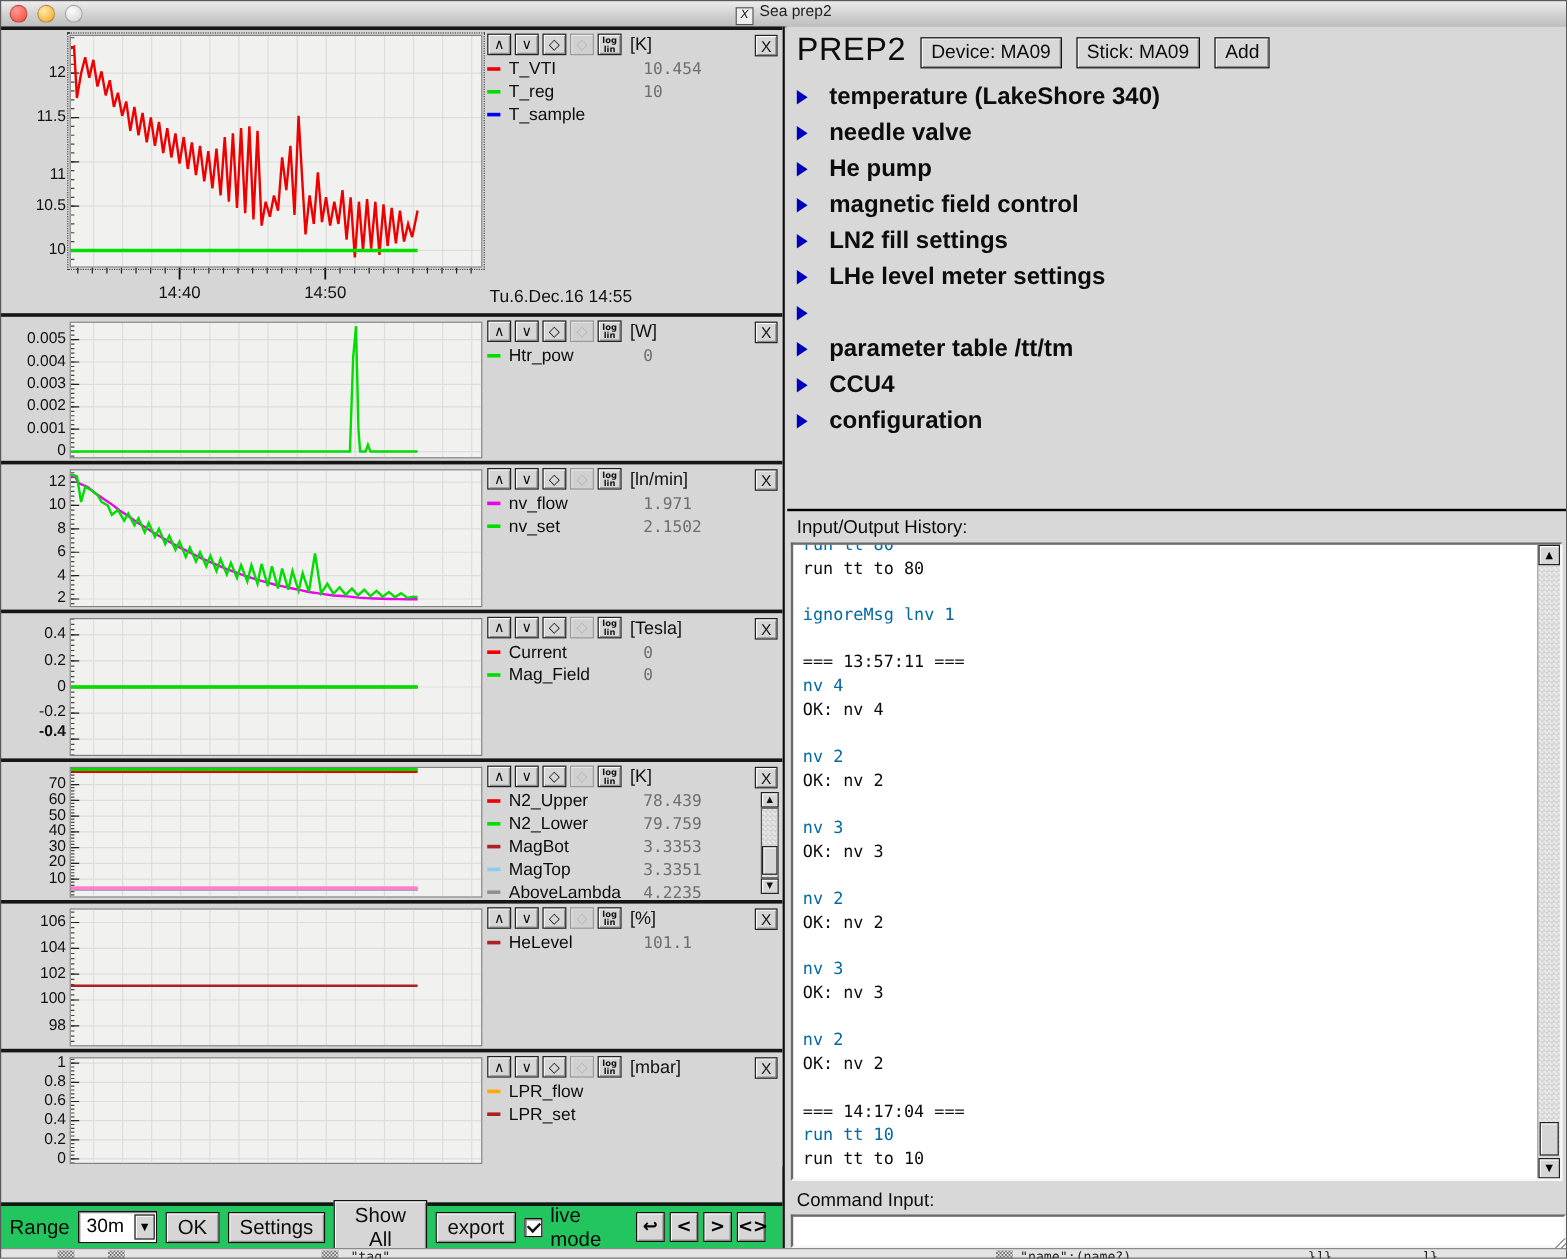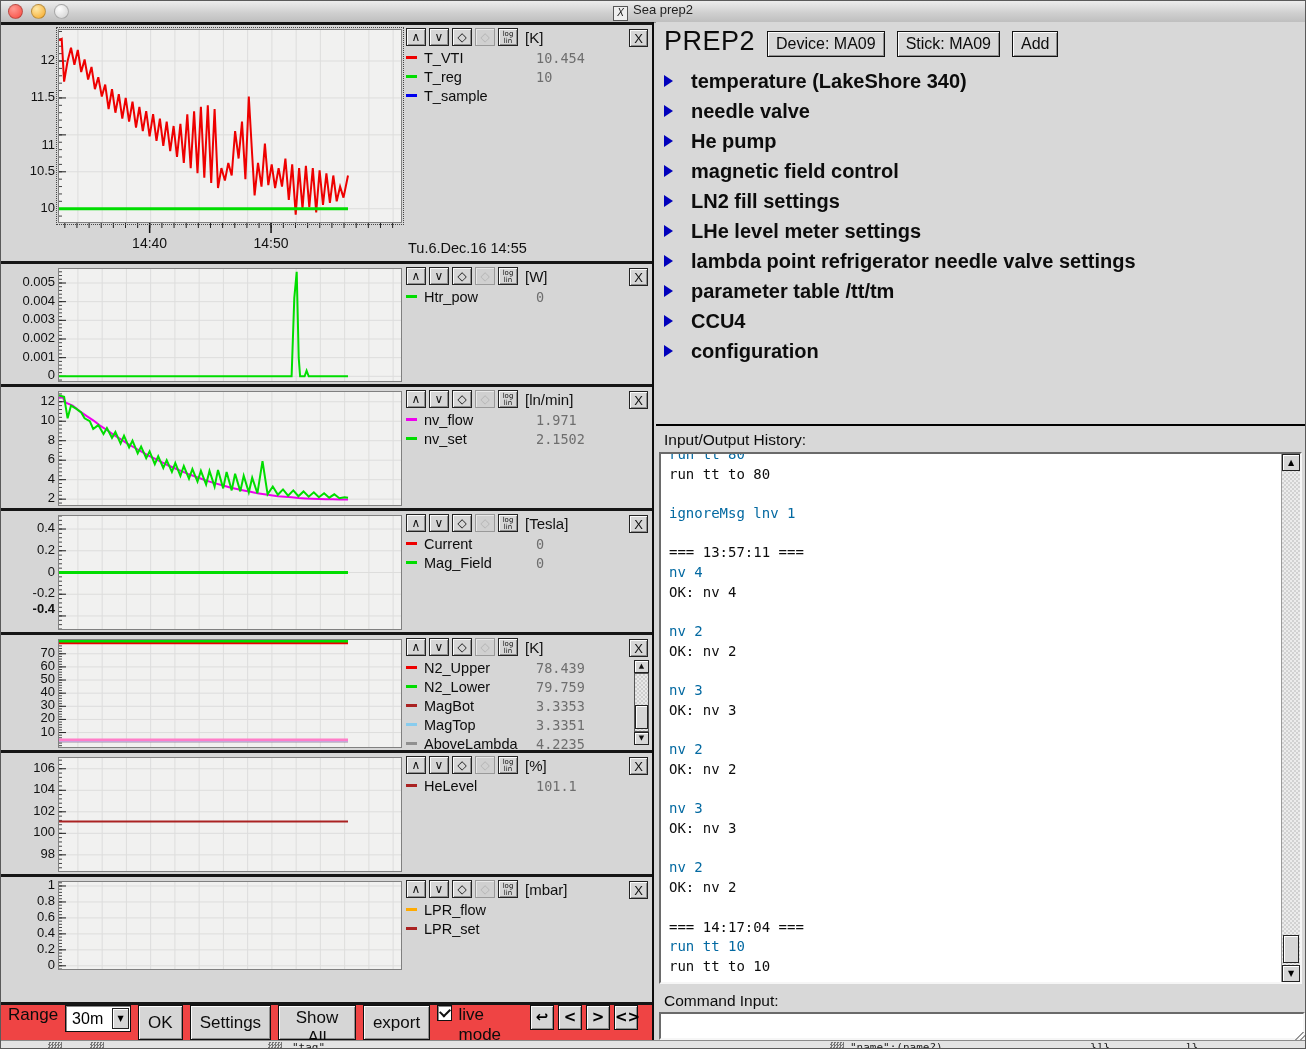--- a/index.html
+++ b/index.html
@@ -32,43 +32,43 @@
   .plotwrap{width:342px;flex:0 0 342px;position:relative;padding-top:4px;}
   svg.plot{display:block;background:#f1f1f0;border:1px solid #808080;box-sizing:content-box;}
   svg.plot.focus{outline:1px dotted #444;outline-offset:1px;}
   .xlab{position:absolute;font-size:14px;color:#111;width:60px;text-align:center;}
   .legend{flex:1;position:relative;padding:3px 4px 0 6px;}
   .btnrow{display:flex;gap:3px;align-items:flex-start;height:20px;}
   .mbtn{width:20px;height:18px;font-family:"DejaVu Sans",sans-serif;font-size:12px;line-height:15px;
     text-align:center;color:#111;background:#d6d6d6;border:1px solid #222;
     box-shadow:inset 1px 1px 0 #fbfbfb, inset -1px -1px 0 #8f8f8f;box-sizing:border-box;padding:0;}
   .mbtn.dis{color:#b5b5b5;background:#d0d0d0;border-color:#999;box-shadow:inset 1px 1px 0 #e8e8e8;}
-  .mbtn.loglin{font-size:7px;line-height:7px;font-weight:normal;padding-top:1px;}
+  .mbtn.loglin{font-size:7px;line-height:7px;font-weight:bold;padding-top:1px;}
   .unitlab{font-size:15px;color:#111;margin-left:4px;line-height:19px;}
   .xbtn{position:absolute;right:4px;top:4px;width:19px;height:18px;font-size:13px;line-height:15px;
     text-align:center;background:#d6d6d6;border:1px solid #222;color:#111;
     box-shadow:inset 1px 1px 0 #fbfbfb, inset -1px -1px 0 #8f8f8f;box-sizing:border-box;padding:0;}
   .lrow{display:flex;align-items:center;height:19px;font-size:14.5px;color:#0c0c0c;}
   .ldash{width:11px;height:3px;margin-right:7px;flex:0 0 11px;}
   .lname{flex:0 0 112px;white-space:nowrap;}
   .lval{font-family:"DejaVu Sans Mono",monospace;font-size:13.5px;color:#6e6e6e;white-space:nowrap;}
   .datelab{position:absolute;left:8px;bottom:5px;font-size:14.5px;color:#111;}
   
   .lscroll{position:absolute;right:3px;top:25px;bottom:5px;width:15px;}
   .lsb{position:absolute;left:0;width:15px;height:13px;font-size:7px;line-height:11px;text-align:center;
     background:#d6d6d6;border:1px solid #222;box-shadow:inset 1px 1px 0 #fff;box-sizing:border-box;
     font-family:"DejaVu Sans",sans-serif;color:#111;padding:0;}
   .lstrough{position:absolute;left:0;top:13px;bottom:13px;width:15px;box-sizing:border-box;
     border:1px solid #555;background:repeating-conic-gradient(#e9e9e9 0 25%,#cfcfcf 0 50%) 0 0/4px 4px;}
   .lsthumb{position:absolute;left:1px;width:11px;height:22px;bottom:16px;background:#d6d6d6;
     border:1px solid #222;box-shadow:inset 1px 1px 0 #fff;}
 
   
-  #controls{position:absolute;left:0;top:980px;width:652px;height:38px;display:flex;
-    padding-left:8px;box-sizing:border-box;gap:7px;border-top:3px solid #161616;background:#ef4444;}
+  #controls{position:absolute;left:0;top:980px;width:652px;height:38px;display:flex;align-items:center;
+    padding-left:8px;box-sizing:border-box;gap:7px;border-top:3px solid #161616;background:#22c55e;}
   #controls .lbl{font-size:17px;color:#0c0c0c;}
   .combo{display:flex;align-items:center;background:#fff;border:1px solid #111;
     box-shadow:inset 1px 1px 0 #888;height:25px;}
   .combo .val{font-size:16px;padding:0 6px;min-width:34px;}
   .combo .drop{width:17px;height:21px;margin-right:1px;background:#d6d6d6;border:1px solid #222;
     box-shadow:inset 1px 1px 0 #fff;font-size:8px;line-height:19px;text-align:center;padding:0;
     font-family:"DejaVu Sans",sans-serif;}
   .pbtn{font-size:17px;color:#0c0c0c;background:#d6d6d6;border:1px solid #111;padding:2px 9px;
     box-shadow:inset 1px 1px 0 #fbfbfb, inset -1px -1px 0 #8f8f8f;font-family:"Liberation Sans",sans-serif;}
   .chk{width:14px;height:14px;background:#fff;border:1px solid #111;box-shadow:inset 1px 1px 0 #888;
@@ -896,21 +896,20 @@
       <div class="sectrow">
         <span class="tri"></span>
         <span class="sectlab">LN2 fill settings</span>
       </div>
       <div class="sectrow">
         <span class="tri"></span>
         <span class="sectlab">LHe level meter settings</span>
       </div>
       <div class="sectrow">
         <span class="tri"></span>
-        <span class="sectlab">lambda point refrigerator needle valve settings</span>
       </div>
       <div class="sectrow">
         <span class="tri"></span>
         <span class="sectlab">parameter table /tt/tm</span>
       </div>
       <div class="sectrow">
         <span class="tri"></span>
         <span class="sectlab">CCU4</span>
       </div>
       <div class="sectrow">

